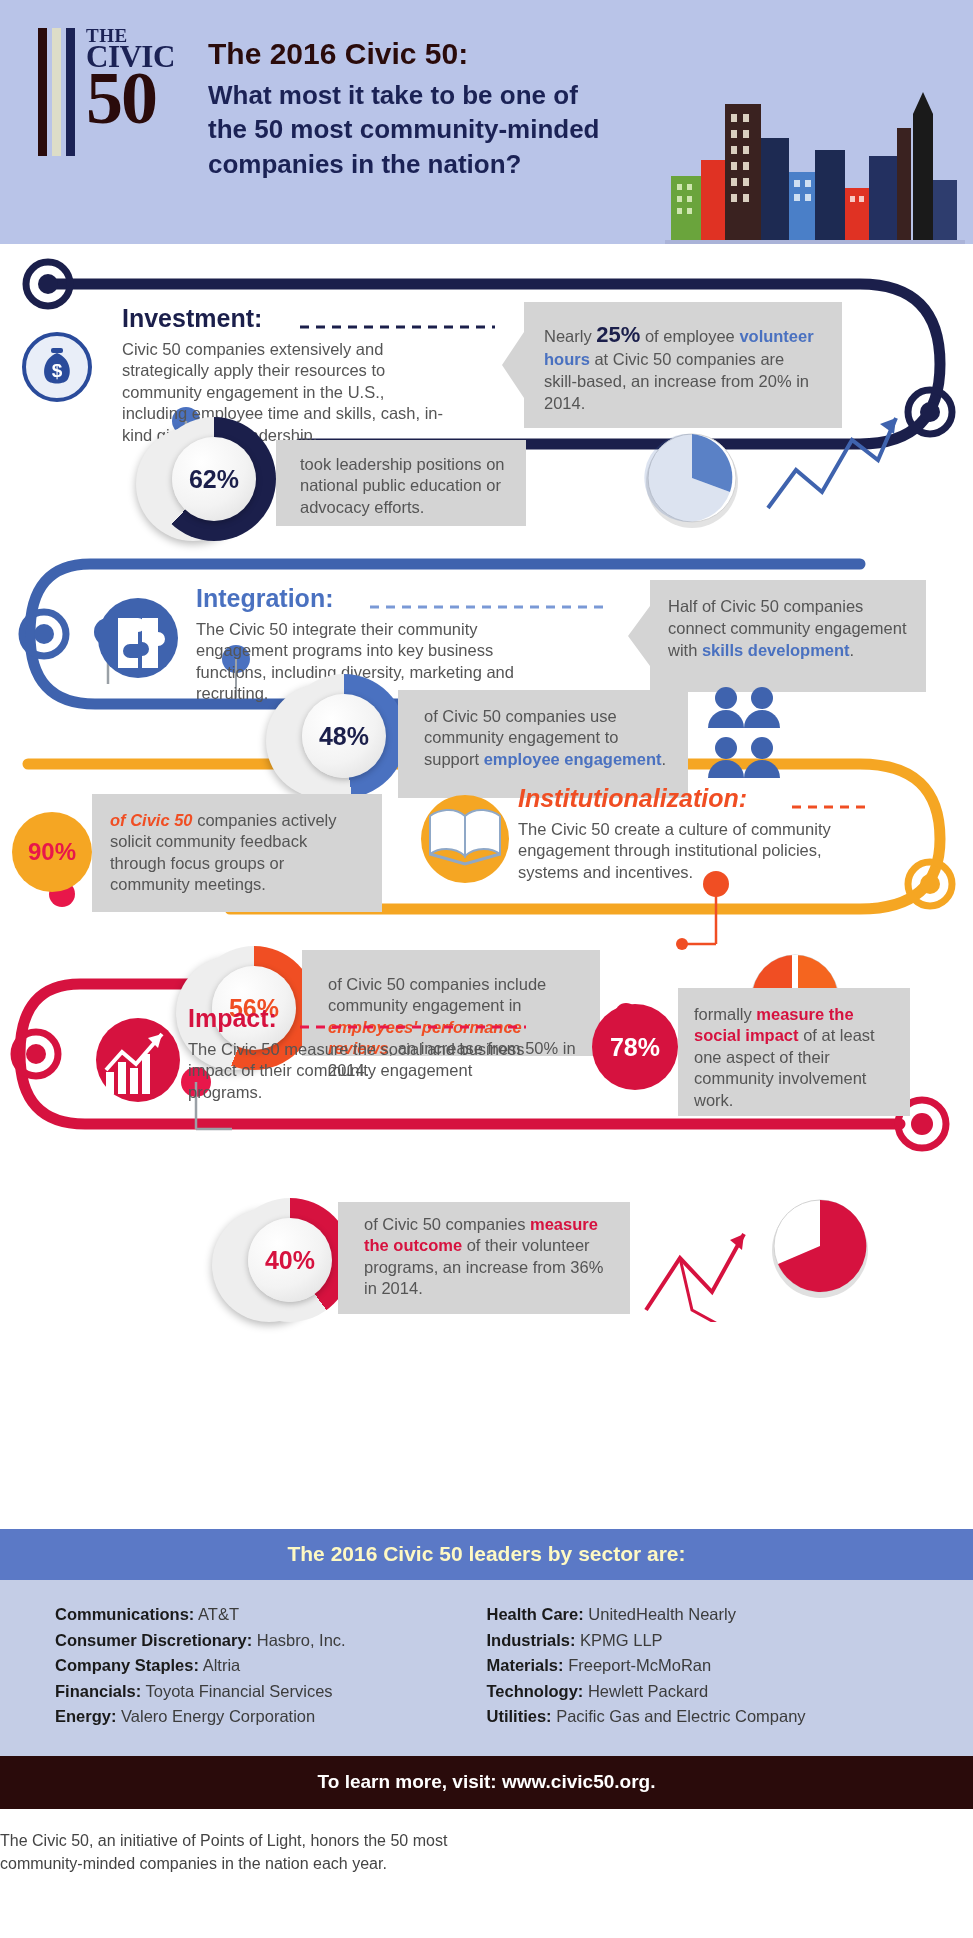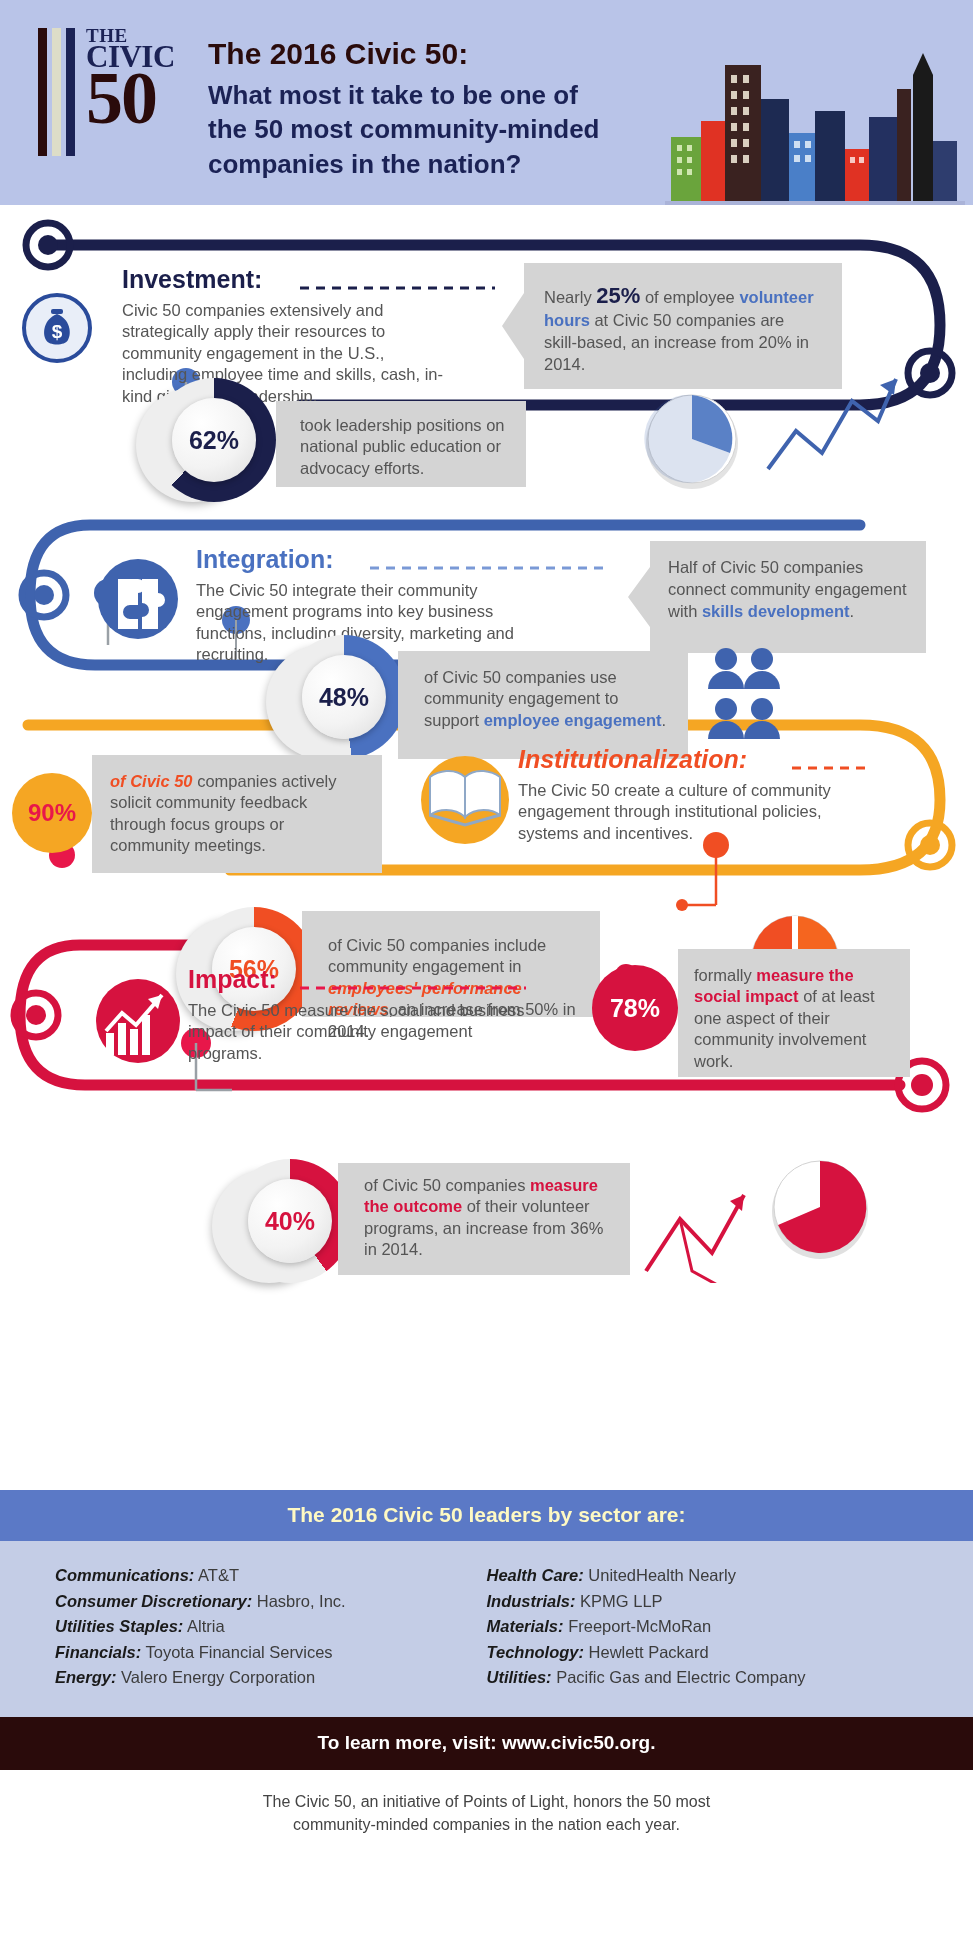--- a/index.html
+++ b/index.html
@@ -7,21 +7,21 @@
     width: 973px;
     background: #ffffff;
     font-family: "Liberation Sans", sans-serif;
     color: #333;
   }
   .page { position: relative; width: 973px; height: 1938px; overflow: hidden; background:#fff; }
 
   
   .header {
     position: relative;
-    height: 205px;
+    height: 244px;
     background: #b9c4e8;
     overflow: hidden;
   }
   .logo {
     position: absolute; left: 38px; top: 28px;
     width: 135px; height: 130px;
     display: flex; align-items: flex-start;
   }
   .logo-bars { display:flex; height: 128px; align-items: stretch; }
   .logo-bar { width: 9px; margin-right: 5px; }
@@ -92,28 +92,28 @@
 
   
   .leaders-title {
     background:#5b79c6; color:#fef9c3; text-align:center;
     font-size:21px; font-weight:bold; padding:13px 0 14px 0;
   }
   .leaders-body { background:#c4cde6; padding: 22px 0 26px 0; }
   .leaders-cols { display:flex; padding: 0 55px; }
   .leaders-col { width: 50%; }
   .lrow { font-size: 16.5px; line-height: 1.55; color:#3c3c3c; }
-  .lrow b { color:#1a1a1a;font-style:italic; }
+  .lrow b { color:#1a1a1a; }
 
   .learnmore {
     background:#2a0b0b; color:#fff; text-align:center;
     font-size:19px; font-weight:bold; padding:15px 0 16px 0;
   }
   .footnote {
-    text-align:center; font-size:16px; color:#444; line-height:1.45;
+    font-size:16px; color:#444; line-height:1.45;
     padding: 20px 0 18px 0; background:#fff;
   }
 
   .navy  { color:#1b1f4b; }
   .blue  { color:#4a71c0; }
   .orange{ color:#f04e23;font-style:italic; }
   .crimson { color:#d6123f; }
   b.navy, b.blue, b.orange, b.crimson { font-weight:bold; }
 </style>
 </head>
@@ -405,21 +405,21 @@
 
   </div>
 
   <div>
     <div class="leaders-title">The 2016 Civic 50 leaders by sector are:</div>
     <div class="leaders-body">
       <div class="leaders-cols">
         <div class="leaders-col">
           <div class="lrow"><b>Communications:</b> <span>AT&amp;T</span></div>
           <div class="lrow"><b>Consumer Discretionary:</b> <span>Hasbro, Inc.</span></div>
-          <div class="lrow"><b>Utilities Staples:</b> <span>Altria</span></div>
+          <div class="lrow"><b>Company Staples:</b> <span>Altria</span></div>
           <div class="lrow"><b>Financials:</b> <span>Toyota Financial Services</span></div>
           <div class="lrow"><b>Energy:</b> <span>Valero Energy Corporation</span></div>
         </div>
         <div class="leaders-col">
           <div class="lrow"><b>Health Care:</b> <span>UnitedHealth Nearly</span></div>
           <div class="lrow"><b>Industrials:</b> <span>KPMG LLP</span></div>
           <div class="lrow"><b>Materials:</b> <span>Freeport-McMoRan</span></div>
           <div class="lrow"><b>Technology:</b> <span>Hewlett Packard</span></div>
           <div class="lrow"><b>Utilities:</b> <span>Pacific Gas and Electric Company</span></div>
         </div>

